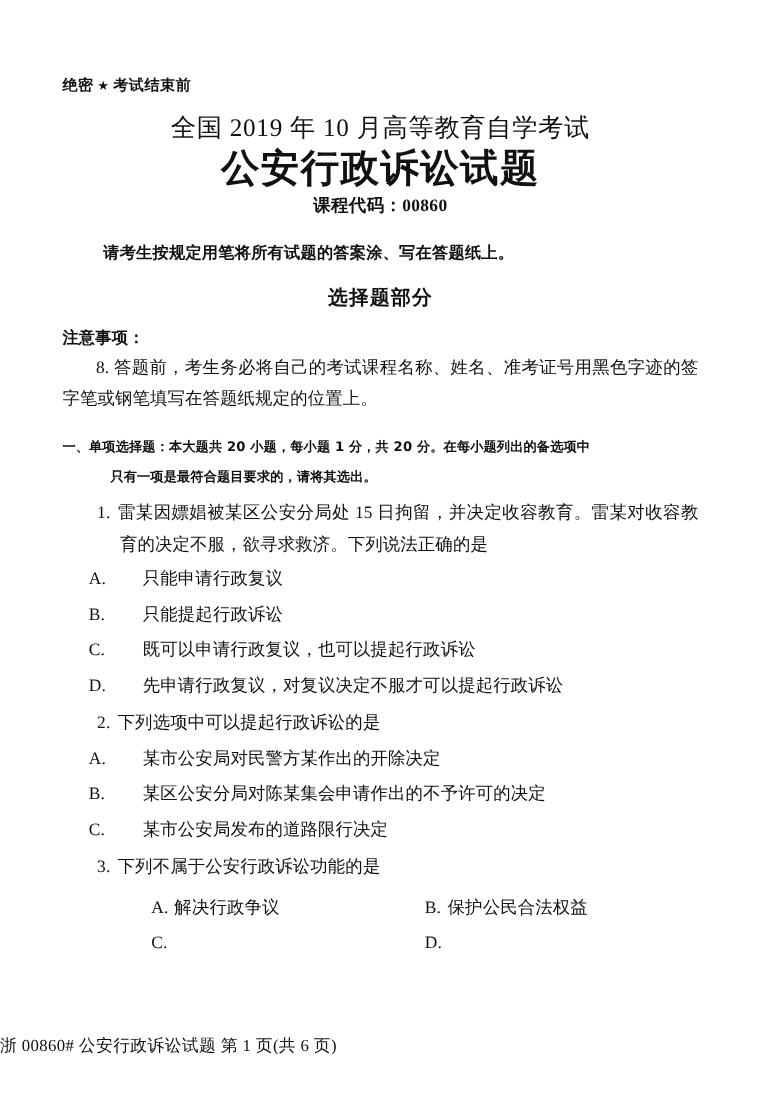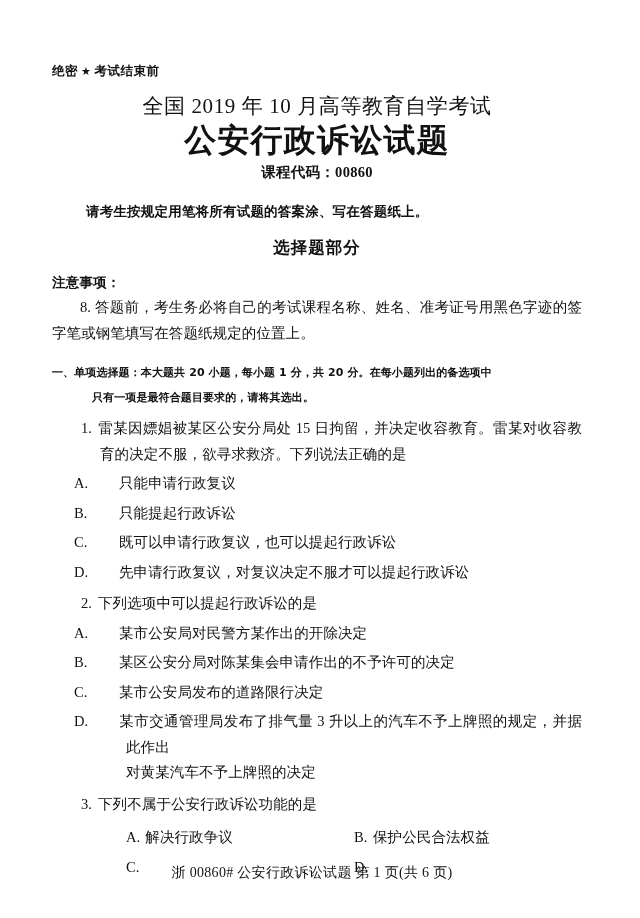--- a/index.html
+++ b/index.html
@@ -169,21 +169,20 @@
   }
   .opt-grid .cell .lab { display: inline-block; min-width: 14px; }
   .opt-grid .cell .lab-gap { display: inline-block; width: 5px; }
 
   
   .footer {
     position: absolute;
     left: 0;
     right: 0;
     bottom: 34px;
-    text-align: center;
     font-size: 14px;
     line-height: 22px;
     letter-spacing: 0.3px;
   }
 </style>
 </head>
 <body>
 
 <div class="page">
 
@@ -231,23 +230,20 @@
     </div>
     <div class="opt">
       <span class="lab">A.</span><span class="lab-gap"></span><span>某市公安局对民警方某作出的开除决定</span>
     </div>
     <div class="opt">
       <span class="lab">B.</span><span class="lab-gap"></span><span>某区公安分局对陈某集会申请作出的不予许可的决定</span>
     </div>
     <div class="opt">
       <span class="lab">C.</span><span class="lab-gap"></span><span>某市公安局发布的道路限行决定</span>
     </div>
-    <div class="opt">
-      <span class="lab">D.</span><span class="lab-gap"></span><span>某市交通管理局发布了排气量 3 升以上的汽车不予上牌照的规定，并据此作出</span><span class="wrap2">对黄某汽车不予上牌照的决定</span>
-    </div>
   </div>
 
   <div class="q">
     <div class="q-stem">
       <span class="q-num">3.</span><span class="num-gap"></span><span>下列不属于公安行政诉讼功能的是</span>
     </div>
     <div class="opt-grid">
       <div class="cell">
         <span class="lab">A.</span><span class="lab-gap"></span><span>解决行政争议</span>
       </div>

